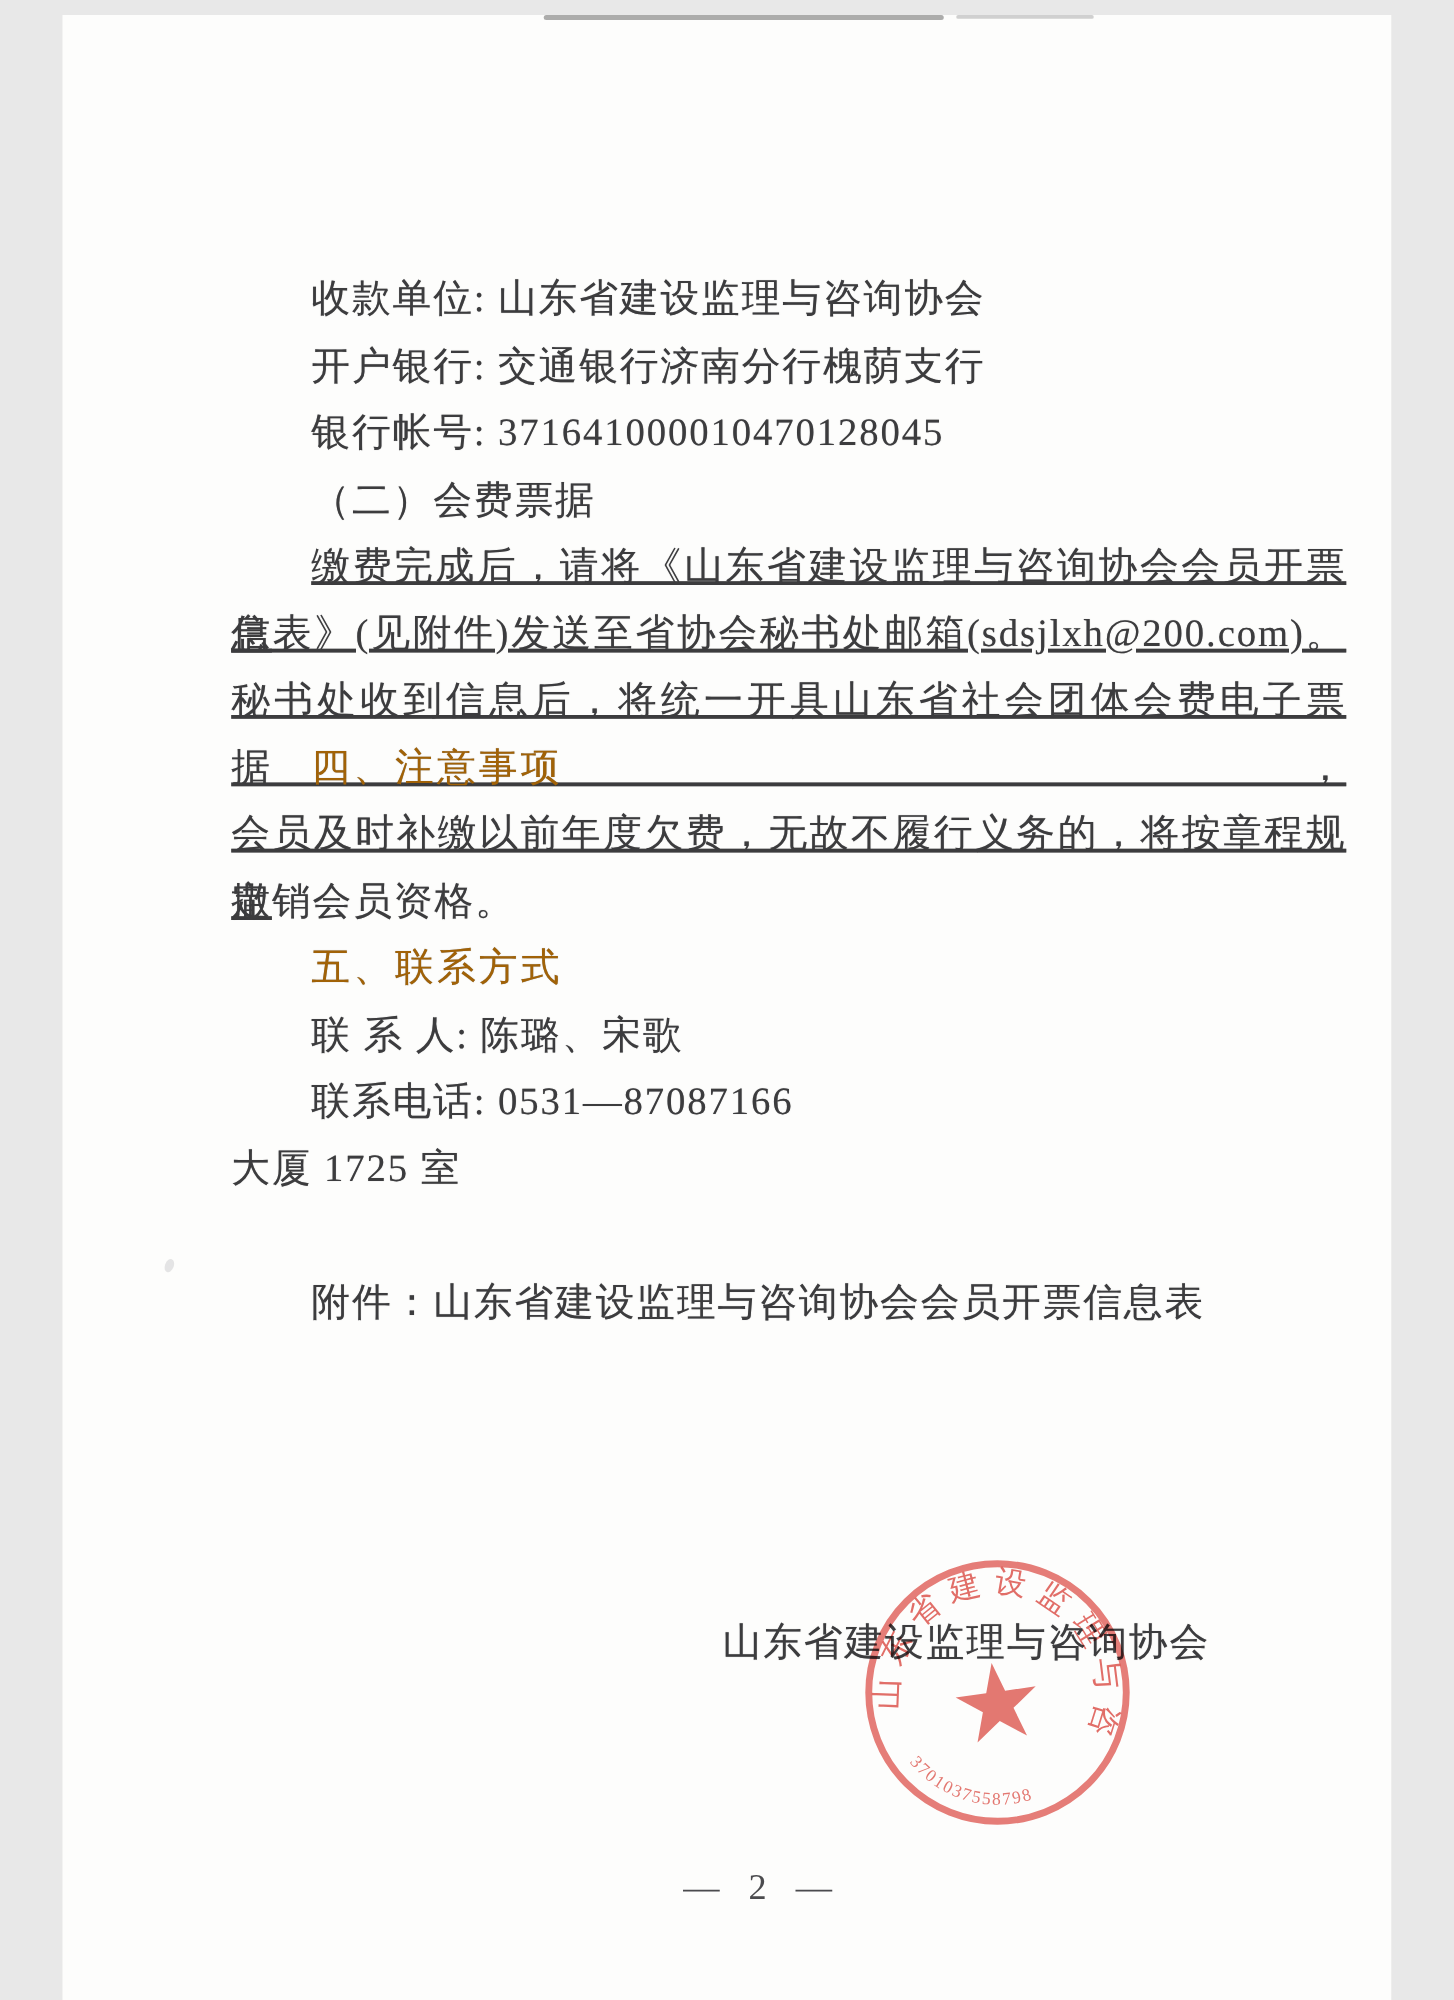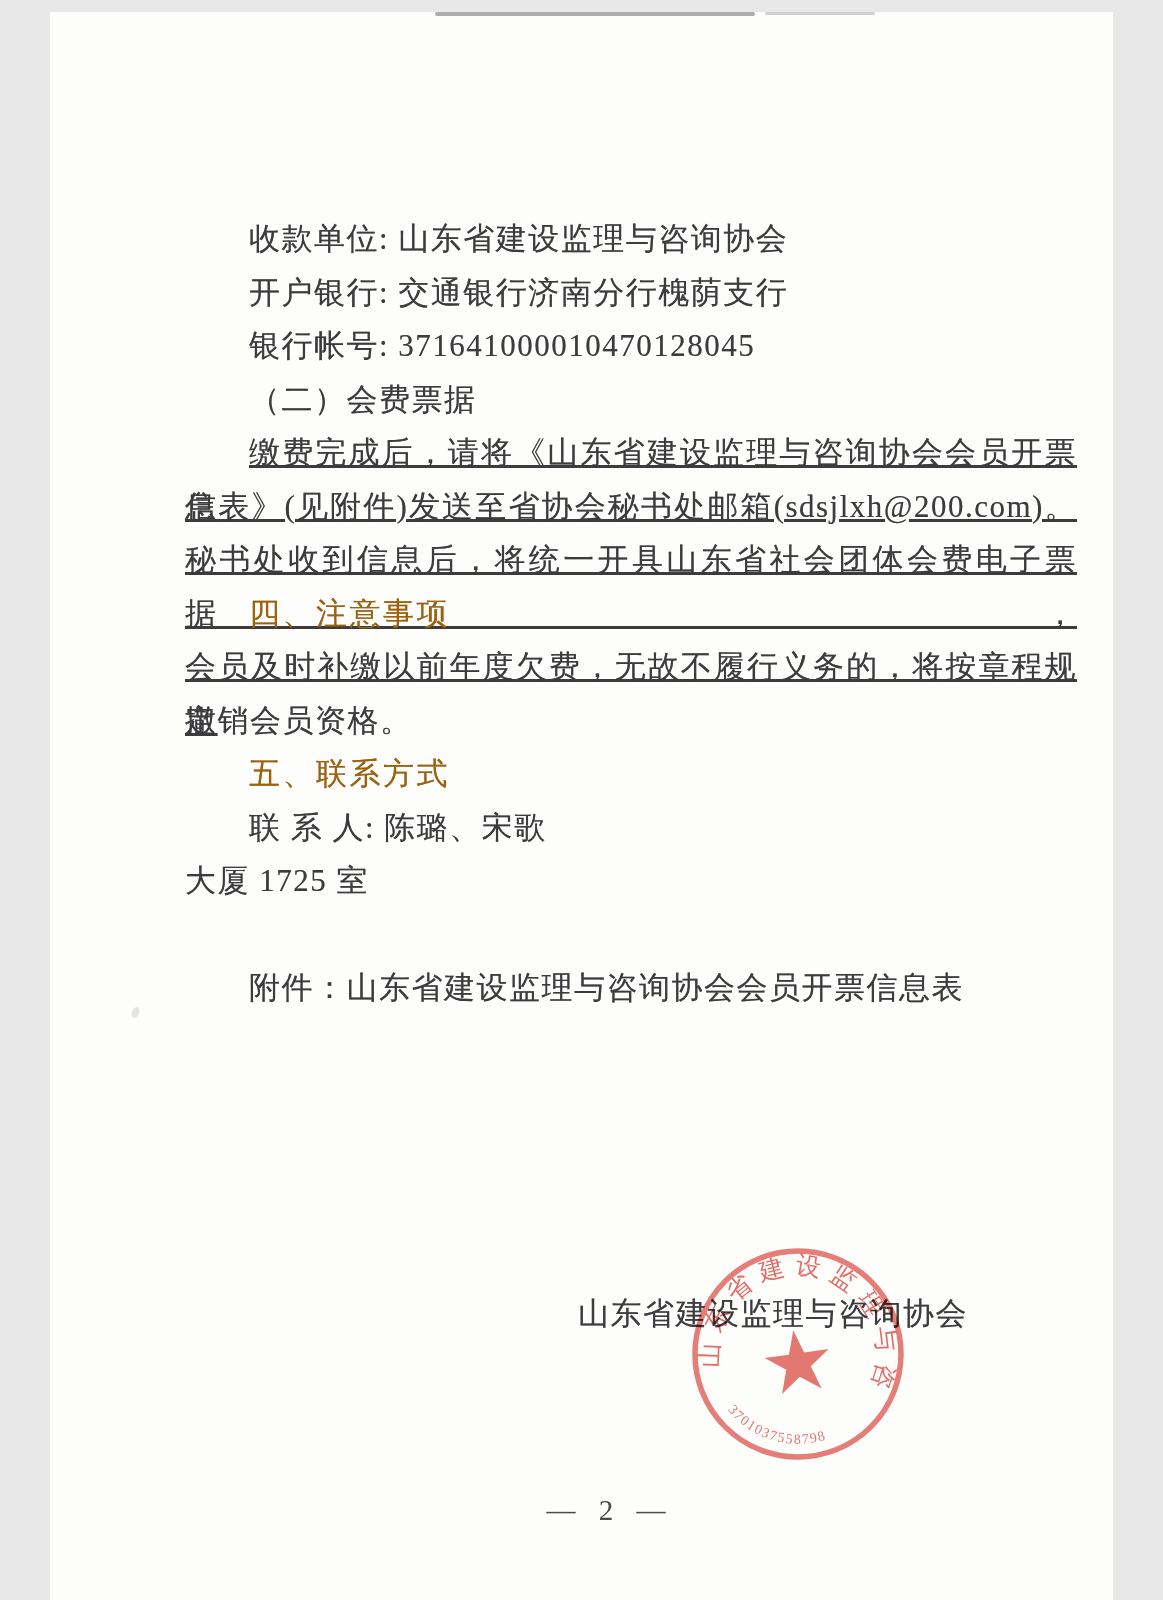--- a/index.html
+++ b/index.html
@@ -77,20 +77,21 @@
       <div class="line indent">银行帐号: 371641000010470128045</div>
       <div class="line indent">（二）会费票据</div>
       <div class="line indent fill">缴费完成后，请将《山东省建设监理与咨询协会会员开票信</div>
       <div class="line fill">息表》(见附件)发送至省协会秘书处邮箱(sdsjlxh@200.com)。</div>
       <div class="line fill">秘书处收到信息后，将统一开具山东省社会团体会费电子票据，</div>
       <div class="line indent bold">四、注意事项</div>
       <div class="line fill">会员及时补缴以前年度欠费，无故不履行义务的，将按章程规定</div>
       <div class="line">撒销会员资格。</div>
       <div class="line indent bold">五、联系方式</div>
       <div class="line indent">联 系 人: 陈璐、宋歌</div>
+      <div class="line indent">联系电话: 0531—87087166</div>
       <div class="line">大厦 1725 室</div>
       <div class="line blank"></div>
       <div class="line indent">附件：山东省建设监理与咨询协会会员开票信息表</div>
     </div>
 
   <div class="sig-org">山东省建设监理与咨询协会</div>
 
   <svg class="seal" viewBox="0 0 220 220" aria-hidden="true">
 
     <circle cx="110" cy="110" r="103" fill="none" stroke="#dd4a43" stroke-width="5.5" opacity="0.82"></circle>

